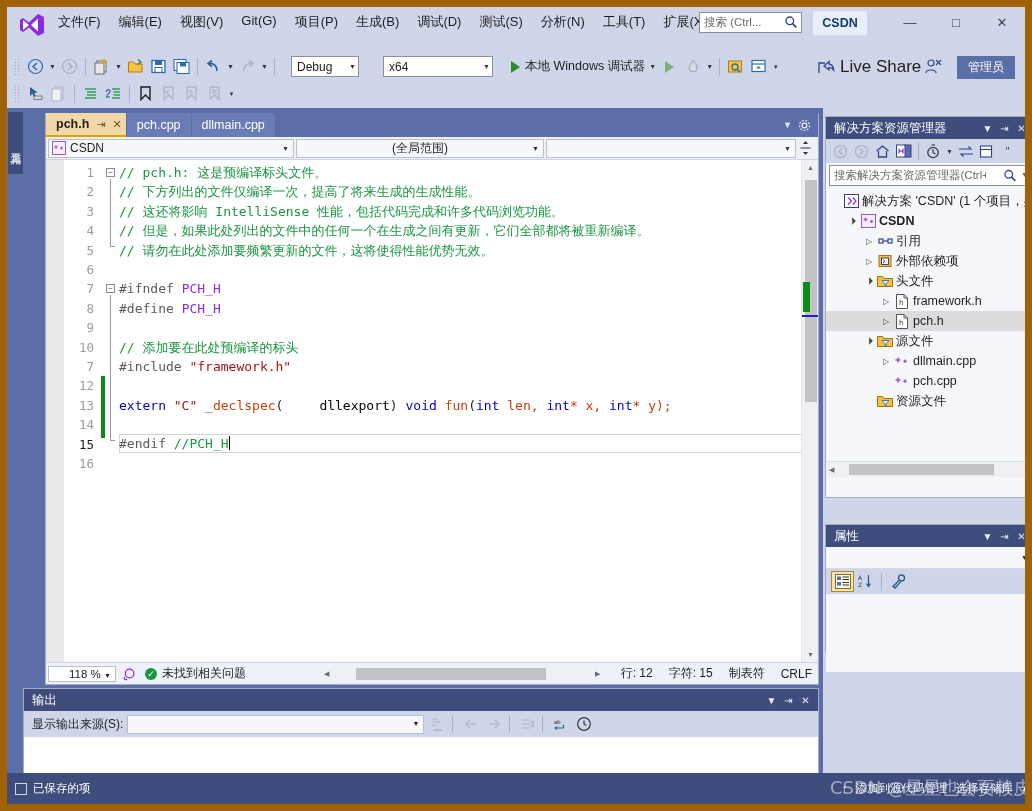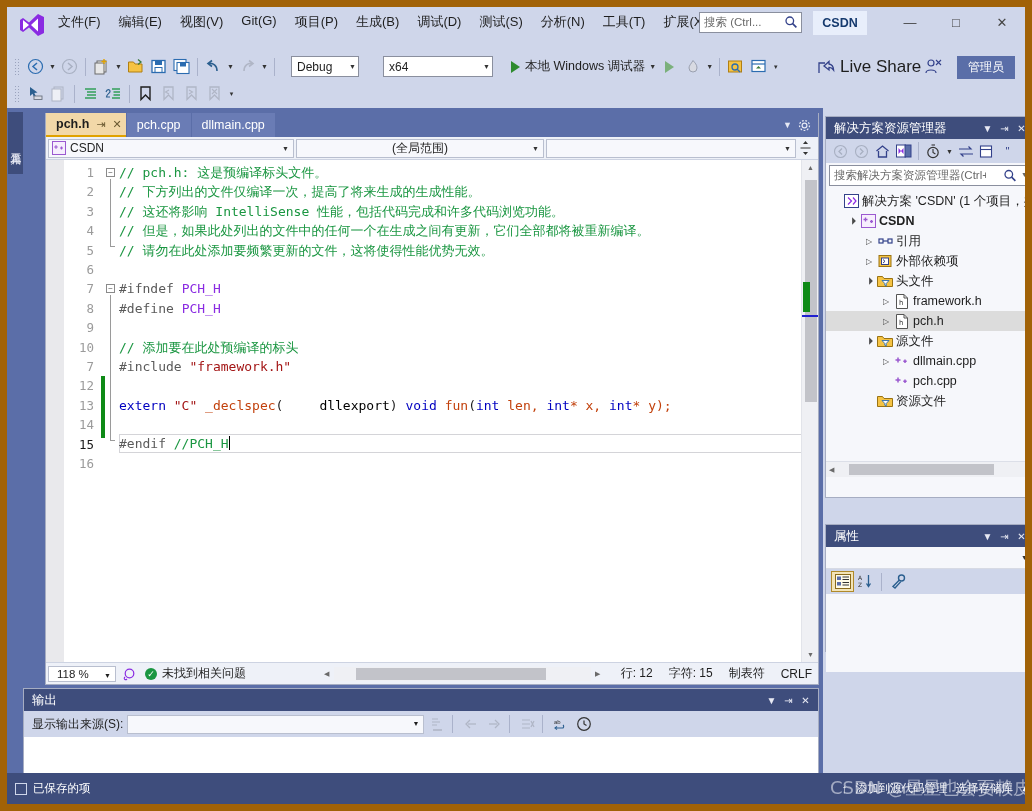--- a/index.html
+++ b/index.html
@@ -388,21 +388,21 @@
     border-top: 1px solid #cdd3e2;
     display: flex; align-items: center;
     font-size: 12px; color: #1e1e1e;
     padding-left: 2px;
   }
   .zoomcombo {
     width: 68px; height: 16px;
     background: #fff;
     border: 1px solid #b9bfcf;
     display: flex; align-items: center;
-    padding-left: 8px; font-size: 11.5px;
+    padding-left: 20px; font-size: 11.5px;
     position: relative;
   }
   .zoomcombo .arw { position: absolute; right: 4px; top: 5px; font-size: 7px; }
   .ok-circle {
     width: 12px; height: 12px;
     border-radius: 50%;
     background: #1a9641;
     color: #fff; font-size: 9px;
     display: flex; align-items: center; justify-content: center;
     margin: 0 5px 0 2px;

